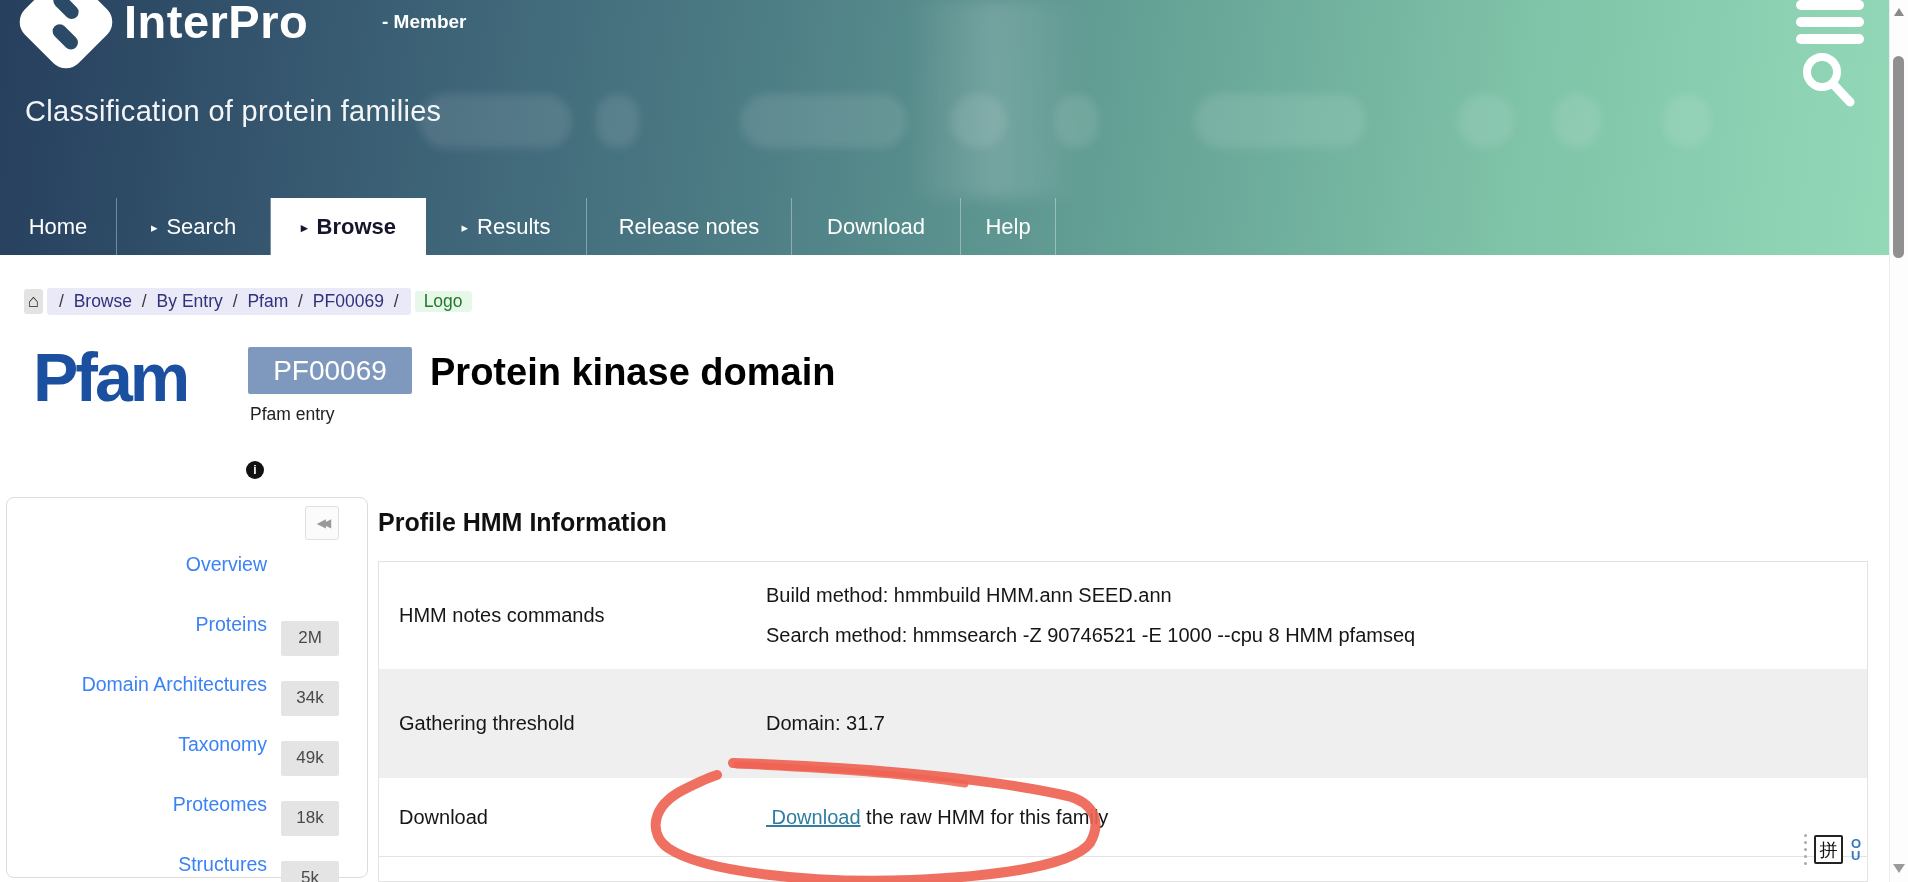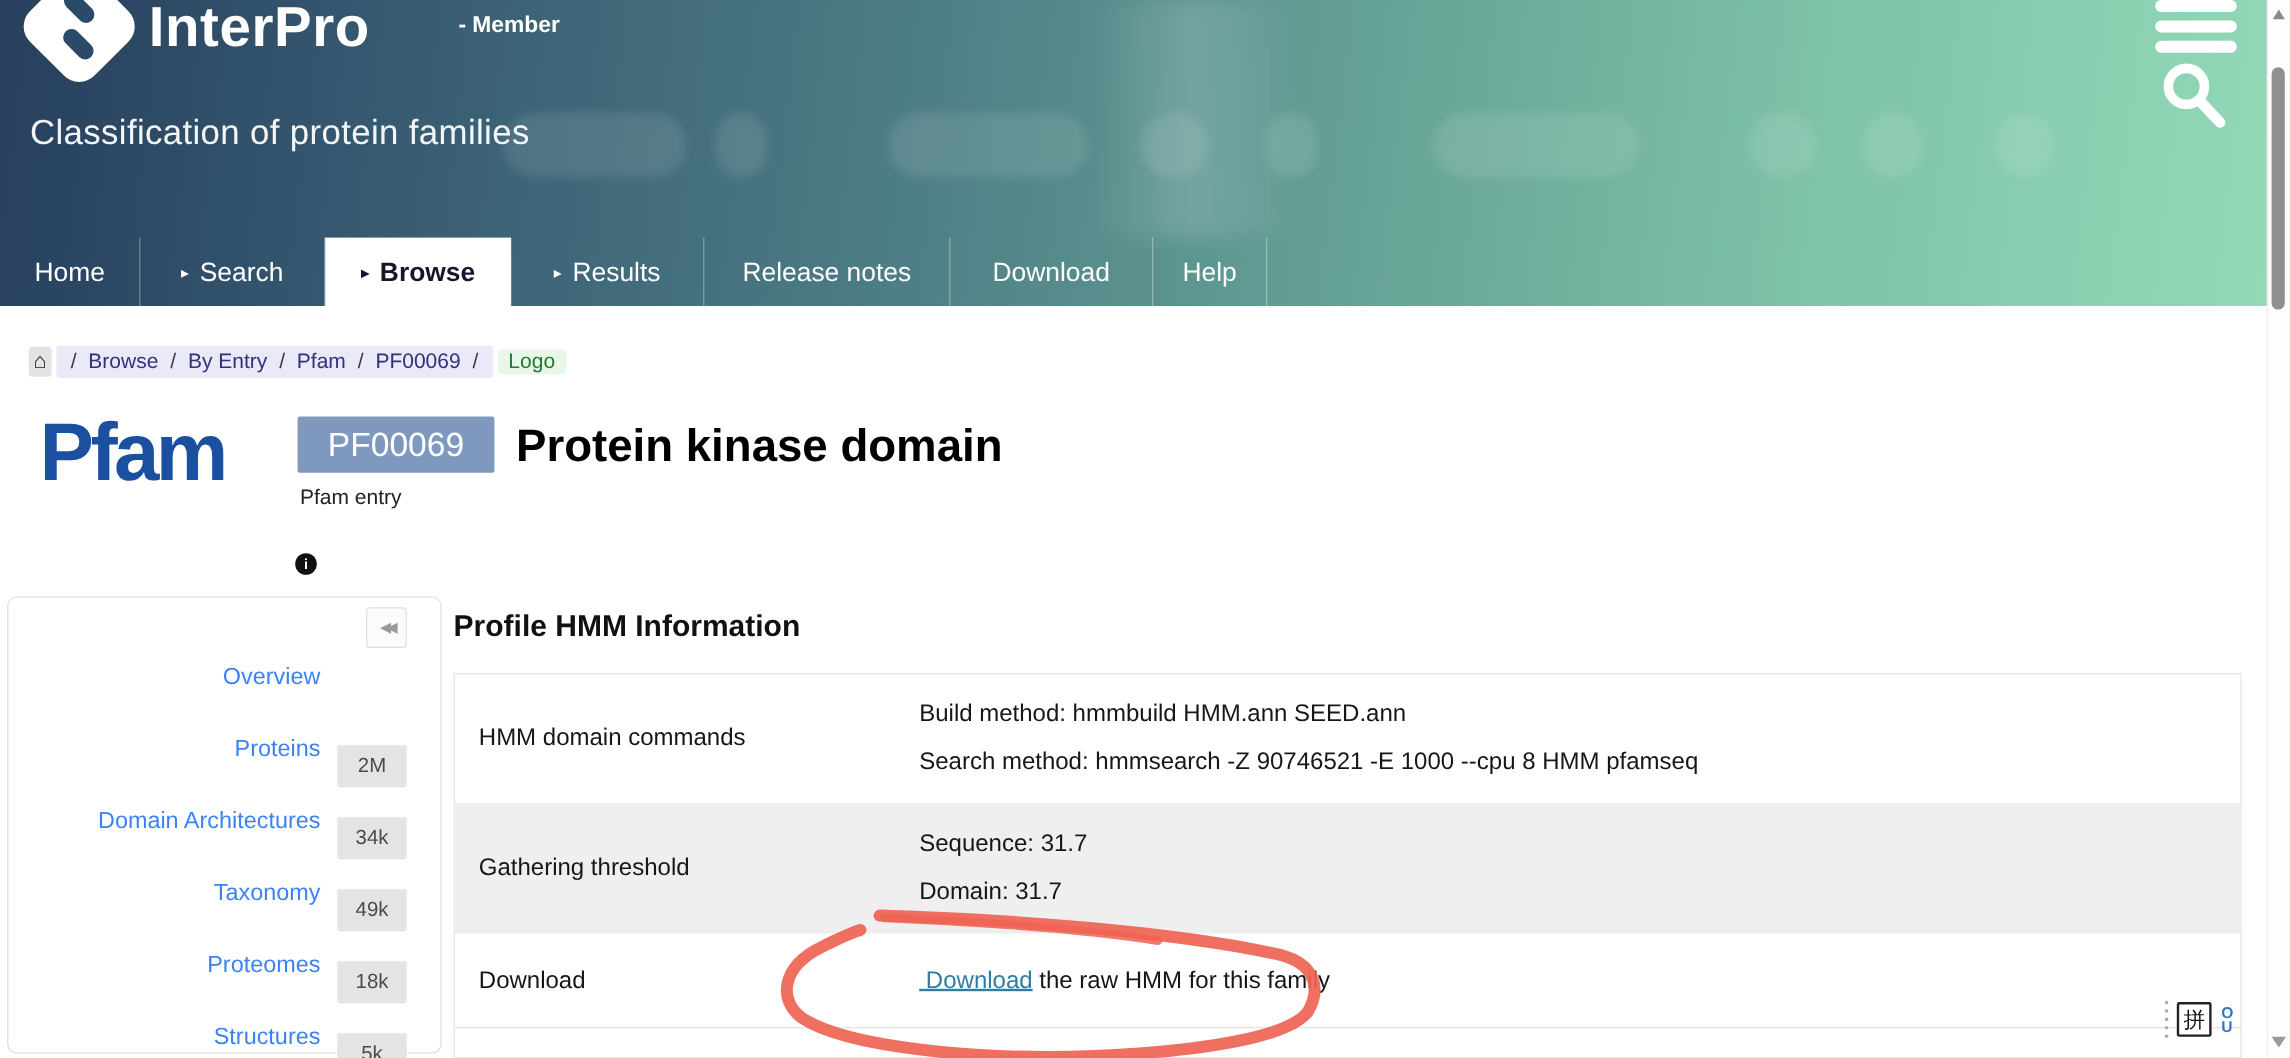--- a/index.html
+++ b/index.html
@@ -214,30 +214,29 @@
       <div class="side-item">
         <span class="side-label">Structures</span>
         <span class="side-badge">5k</span>
       </div>
     </div>
   </div>
 
   <div class="section-title">Profile HMM Information</div>
   <div class="hmm-table">
     <div class="trow r0">
-      <div class="tlabel">HMM domain commands</div>
+      <div class="tlabel">HMM notes commands</div>
       <div class="tvalue">
         <span>Build method: hmmbuild HMM.ann SEED.ann</span>
         <span>Search method: hmmsearch -Z 90746521 -E 1000 --cpu 8 HMM pfamseq</span>
       </div>
     </div>
     <div class="trow r1">
       <div class="tlabel">Gathering threshold</div>
       <div class="tvalue">
-        <span>Sequence: 31.7</span>
         <span>Domain: 31.7</span>
       </div>
     </div>
     <div class="trow r2">
       <div class="tlabel">Download</div>
       <div class="tvalue">
         <span><a class="dl-link"> Download</a><span> the raw HMM for this family</span></span>
       </div>
     </div>
   </div>

